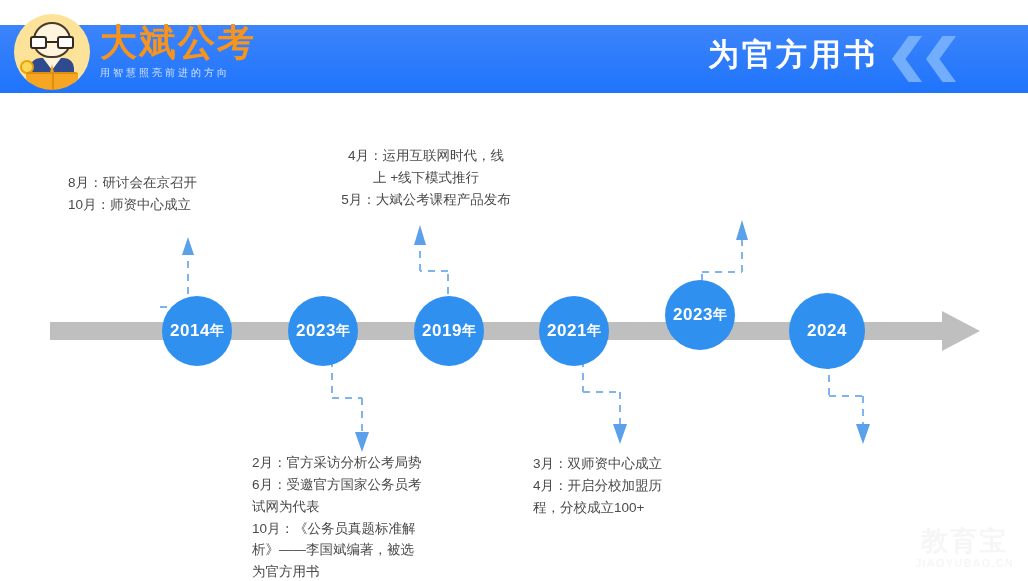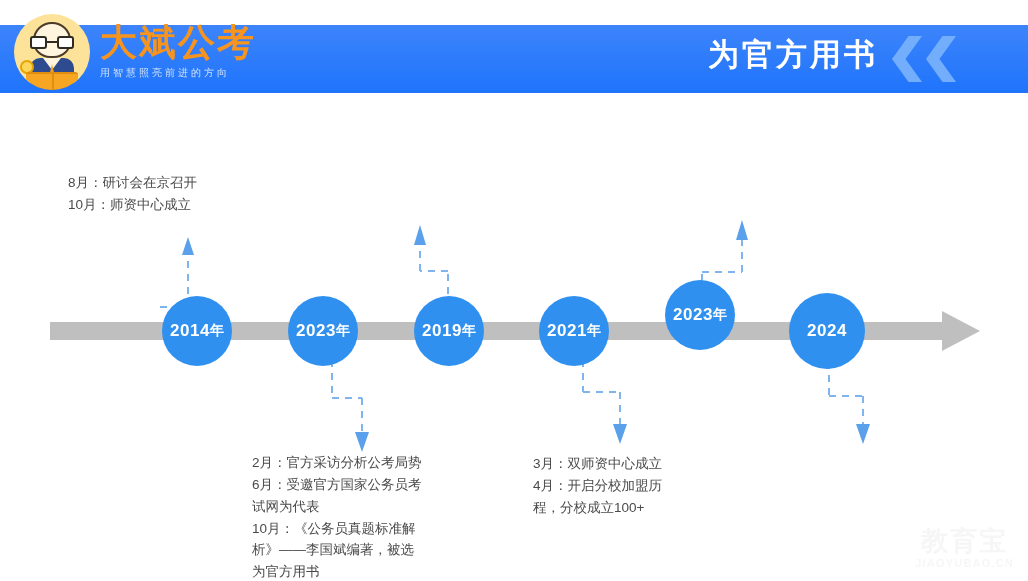--- a/index.html
+++ b/index.html
@@ -402,20 +402,23 @@
   <div class="txt" style="left:68px; top:172px; width:200px;">8月：研讨会在京召开
 10月：师资中心成立</div>
 
   <div class="txt" style="left:252px; top:452px; width:210px;">2月：官方采访分析公考局势
 6月：受邀官方国家公务员考
 试网为代表
 10月：《公务员真题标准解
 析》——李国斌编著，被选
 为官方用书</div>
 
+  <div class="txt center" style="left:326px; top:145px; width:200px;">4月：运用互联网时代，线
+上 +线下模式推行
+5月：大斌公考课程产品发布</div>
 
   <div class="txt" style="left:533px; top:453px; width:180px;">3月：双师资中心成立
 4月：开启分校加盟历
 程，分校成立100+</div>
 
 
 
   <div class="watermark">
     <div class="wm-cn">教育宝</div>
     <div class="wm-en">JIAOYUBAO.CN</div>

